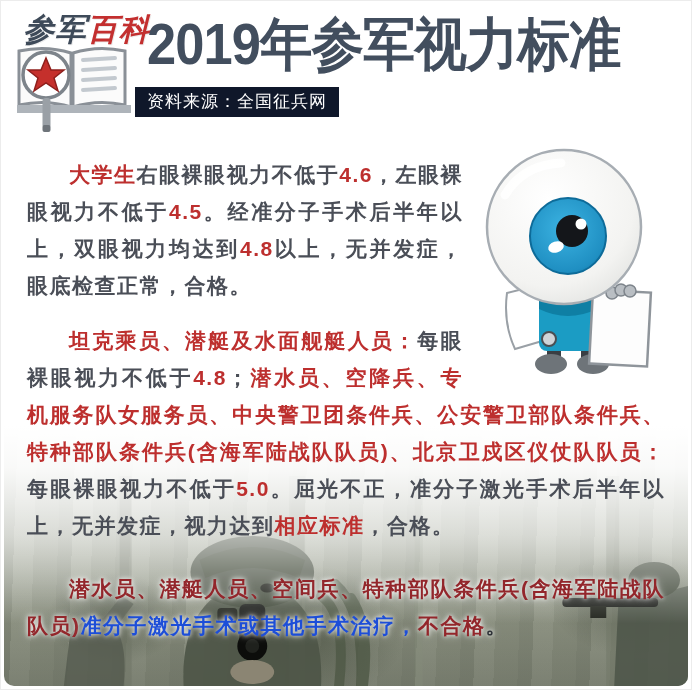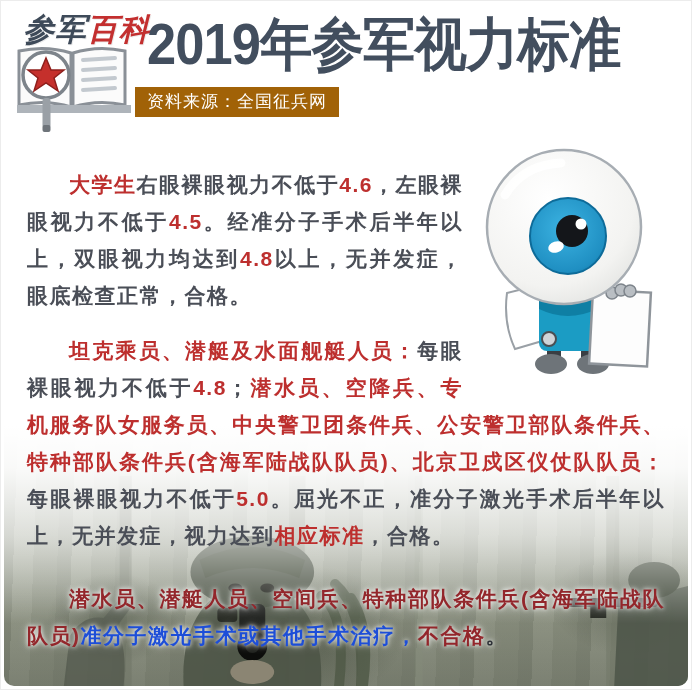--- a/index.html
+++ b/index.html
@@ -17,21 +17,21 @@
               letter-spacing:-1px;white-space:nowrap;transform:scaleX(.92);
               transform-origin:left top;}
   .source-badge{position:absolute;left:134px;top:86px;color:#fff;font-size:17px;
                 padding:3px 12px 4px;letter-spacing:1px;}
 
   
   .content{position:absolute;top:142px;left:0;right:0;bottom:0;padding:0 26px;z-index:2;}
   .mascot{float:right;width:196px;height:232px;margin:0 0 8px 6px;}
   .para{margin:0 0 18px;font-size:21px;font-weight:bold;line-height:37px;
         letter-spacing:1.5px;text-indent:2em;text-align:justify;}
-  .para.first{margin-top:23px;}
+  .para.first{margin-top:13px;}
   .para.last{margin-top:26px;text-shadow:0 0 4px rgba(255,255,255,.9),0 0 8px rgba(255,255,255,.7);}
 
   
   .photo{position:absolute;left:3px;right:3px;bottom:3px;height:260px;z-index:1;
          border-radius:0 0 10px 10px;overflow:hidden;
          background:
            radial-gradient(95px 65px at 16% 74%, rgba(52,60,46,.50), transparent 70%),
            radial-gradient(140px 95px at 44% 80%, rgba(55,63,48,.55), transparent 72%),
            radial-gradient(120px 75px at 92% 68%, rgba(58,64,52,.45), transparent 70%),
            repeating-linear-gradient(92deg, rgba(96,102,88,.26) 0 14px,
@@ -68,21 +68,21 @@
 
         <circle cx="33" cy="32" r="23" fill="#fff" stroke="#7d848b" stroke-width="3.5"></circle>
         <path d="M33 15 L38 27 L51 27 L41 35 L45 48 L33 40 L21 48 L25 35 L15 27 L28 27 Z" fill="#c5302c" stroke="#8e1f1c" stroke-width="1.5"></path>
         <rect x="29.5" y="55" width="8" height="30" rx="3" fill="#9aa0a6"></rect>
         <rect x="29.5" y="82" width="8" height="7" rx="2" fill="#6e747a"></rect>
       </svg>
     </div>
 
     <div class="main-title" style="color:#424e5e;">2019年参军视力标准</div>
 
-    <div class="source-badge" style="background:#a16207;">资料来源：全国征兵网</div>
+    <div class="source-badge" style="background:#0f172a;">资料来源：全国征兵网</div>
   </div>
 
   <div class="content">
 
     <div class="mascot">
       <svg width="196" height="232" viewBox="0 0 196 232">
         <defs>
           <radialGradient id="eyeg" cx="40%" cy="32%" r="80%">
             <stop offset="0%" stop-color="#ffffff"></stop>
               <stop offset="70%" stop-color="#f3f3f1"></stop>

